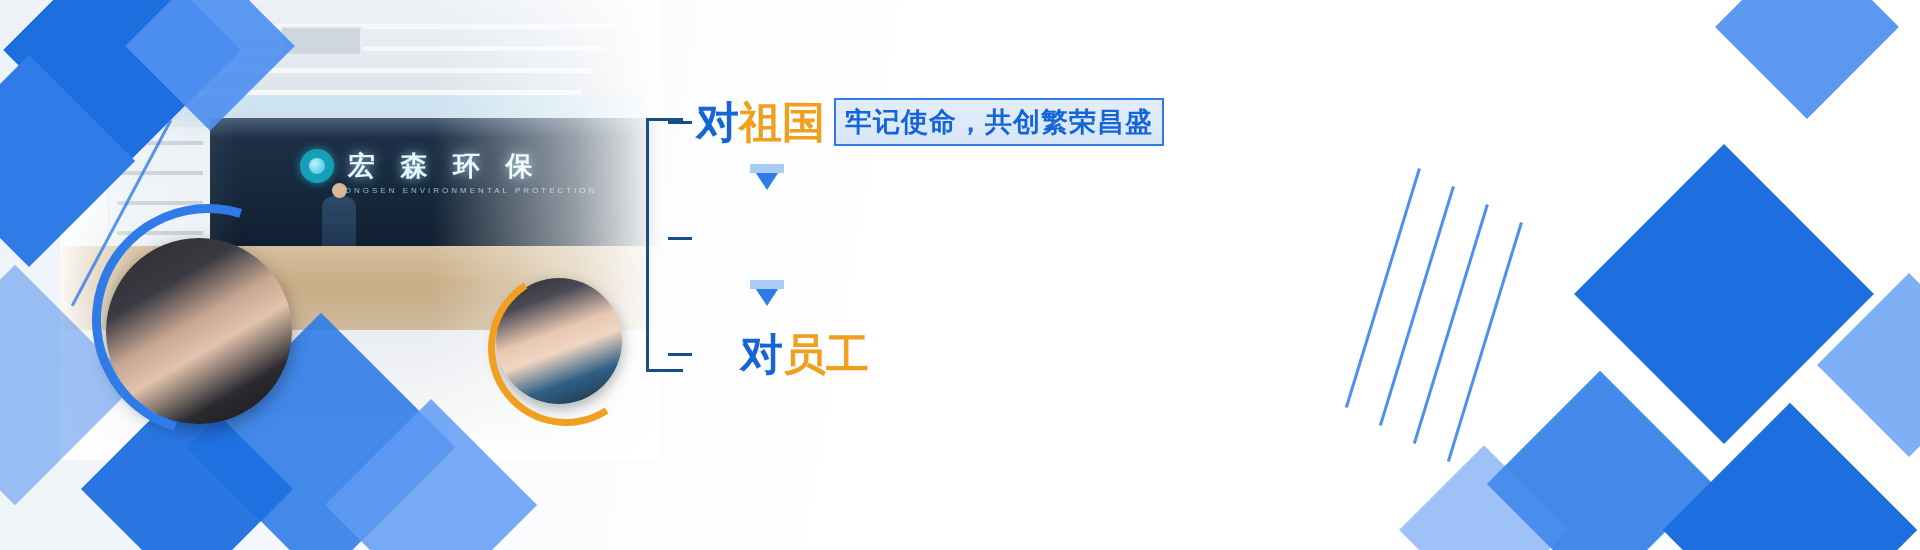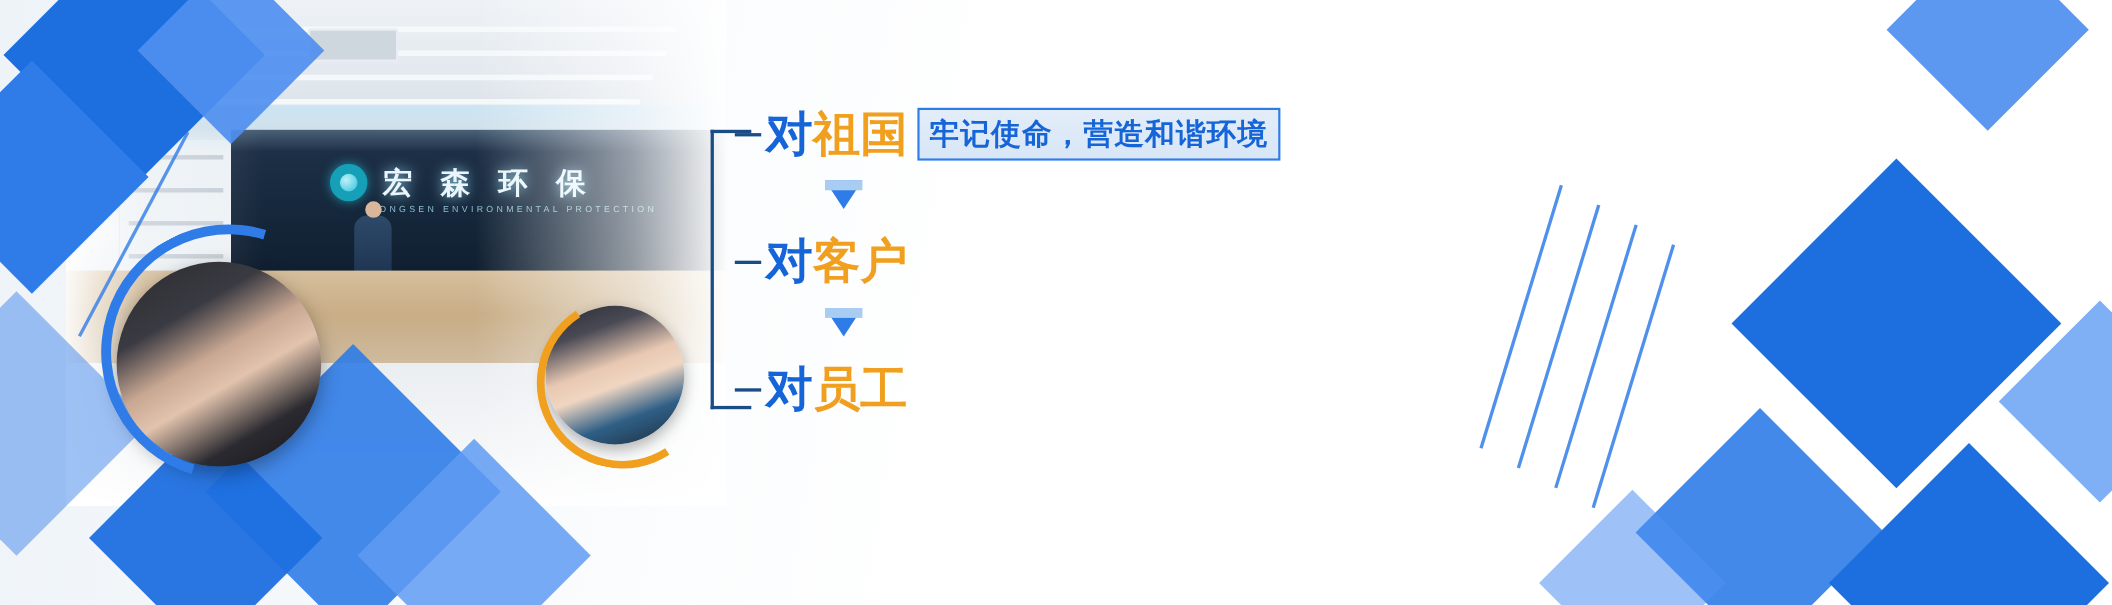--- a/index.html
+++ b/index.html
@@ -79,21 +79,21 @@
   .r4{left:1700px;top:440px;width:180px;height:180px;background:#1d6fe0;transform:rotate(45deg);}
   .r5{left:1844px;top:300px;width:130px;height:130px;background:#5f9bf2;transform:rotate(45deg);opacity:.8;}
   .r6{left:1424px;top:470px;width:120px;height:120px;background:#4f8ff0;transform:rotate(45deg);opacity:.55;}
 
   
   .content{position:absolute;left:646px;top:86px;width:700px;height:312px;}
   .bracket{position:absolute;left:0;top:32px;width:34px;height:248px;
     border-left:3px solid #1a4d86;border-top:3px solid #1a4d86;border-bottom:3px solid #1a4d86;}
   .row{position:absolute;left:22px;display:flex;align-items:center;height:56px;}
   .row .stem{width:24px;height:3px;background:#1a4d86;margin-right:4px;}
-  .r-1{top:8px;} .r-2{top:124px;} .r-3{top:240px;}
+  .r-1{top:8px;} .r-2{top:124px;} .r-3{top:240px;gap:44px;}
   .label{font-size:43px;font-weight:700;line-height:1;white-space:nowrap;letter-spacing:0;}
   .lab-a{color:#1565d8;}
   .lab-b{color:#f0a01e;}
   .chip{margin-left:9px;display:inline-flex;align-items:center;height:44px;padding:0 9px;
     border:2px solid #2f7ce8;background:linear-gradient(180deg,#e3edf9,#d7e6f6);
     color:#1565d8;font-size:27px;font-weight:700;white-space:nowrap;letter-spacing:1px;}
   .arrow{position:absolute;width:0;height:0;border-left:17px solid transparent;border-right:17px solid transparent;border-top:26px solid #2f7ce8;}
   .arrow:before{content:"";position:absolute;left:-17px;top:-26px;width:34px;height:9px;background:#a9cdf2;}
   .a-1{left:104px;top:78px;} .a-2{left:104px;top:194px;}
 </style>
@@ -147,28 +147,27 @@
   <div class="c1ring"></div>
   <div class="circ c2"></div>
   <div class="c2ring"></div>
 
   <div class="content">
     <div class="bracket"></div>
 
     <div class="row r-1">
       <span class="stem"></span>
       <span class="label"><span class="lab-a">对</span><span class="lab-b">祖国</span></span>
-      <span class="chip">牢记使命，营造和谐环境</span>
+      <span class="chip">牢记使命，共创繁荣昌盛</span>
     </div>
 
     <div class="arrow a-1"></div>
 
     <div class="row r-2">
       <span class="stem"></span>
-      <span class="label"><span class="lab-a">对</span><span class="lab-b">客户</span></span>
     </div>
 
     <div class="arrow a-2"></div>
 
     <div class="row r-3">
       <span class="stem"></span>
       <span class="label"><span class="lab-a">对</span><span class="lab-b">员工</span></span>
     </div>
   </div>
 

